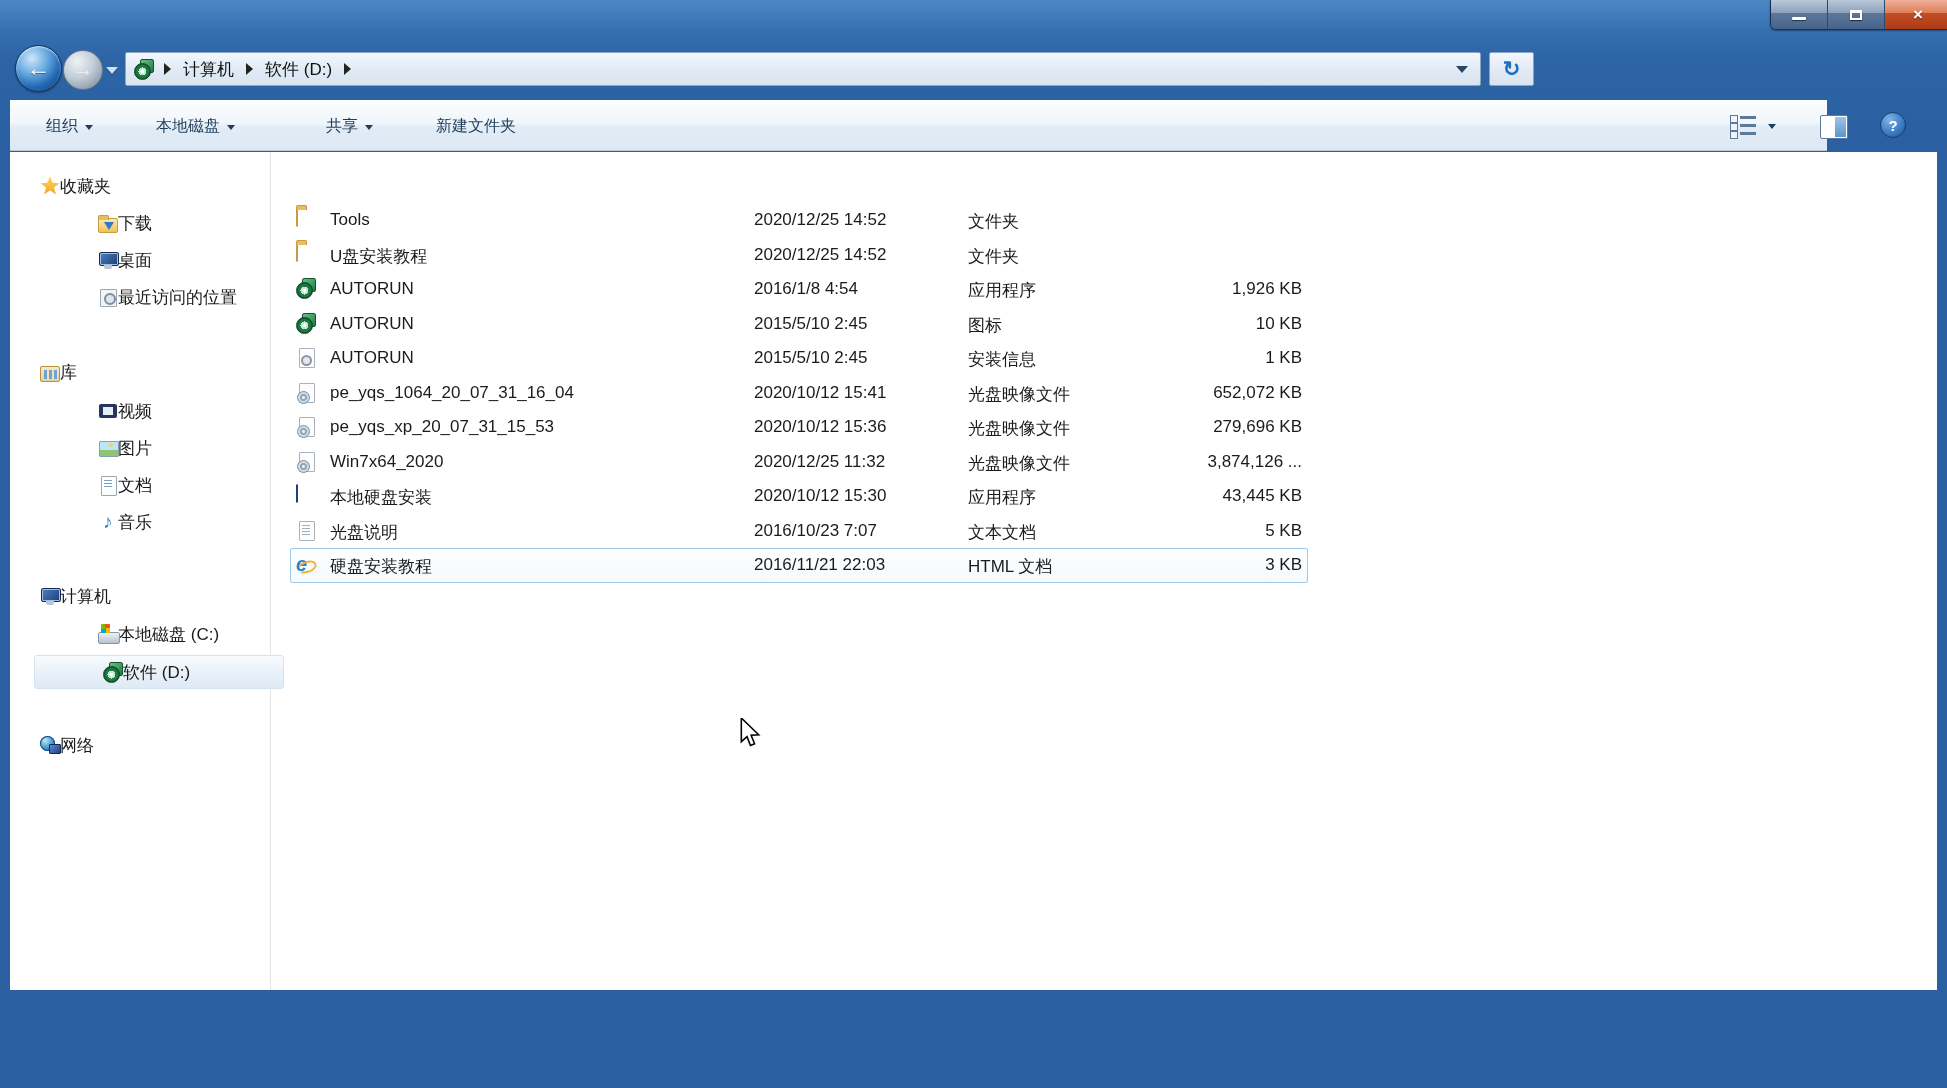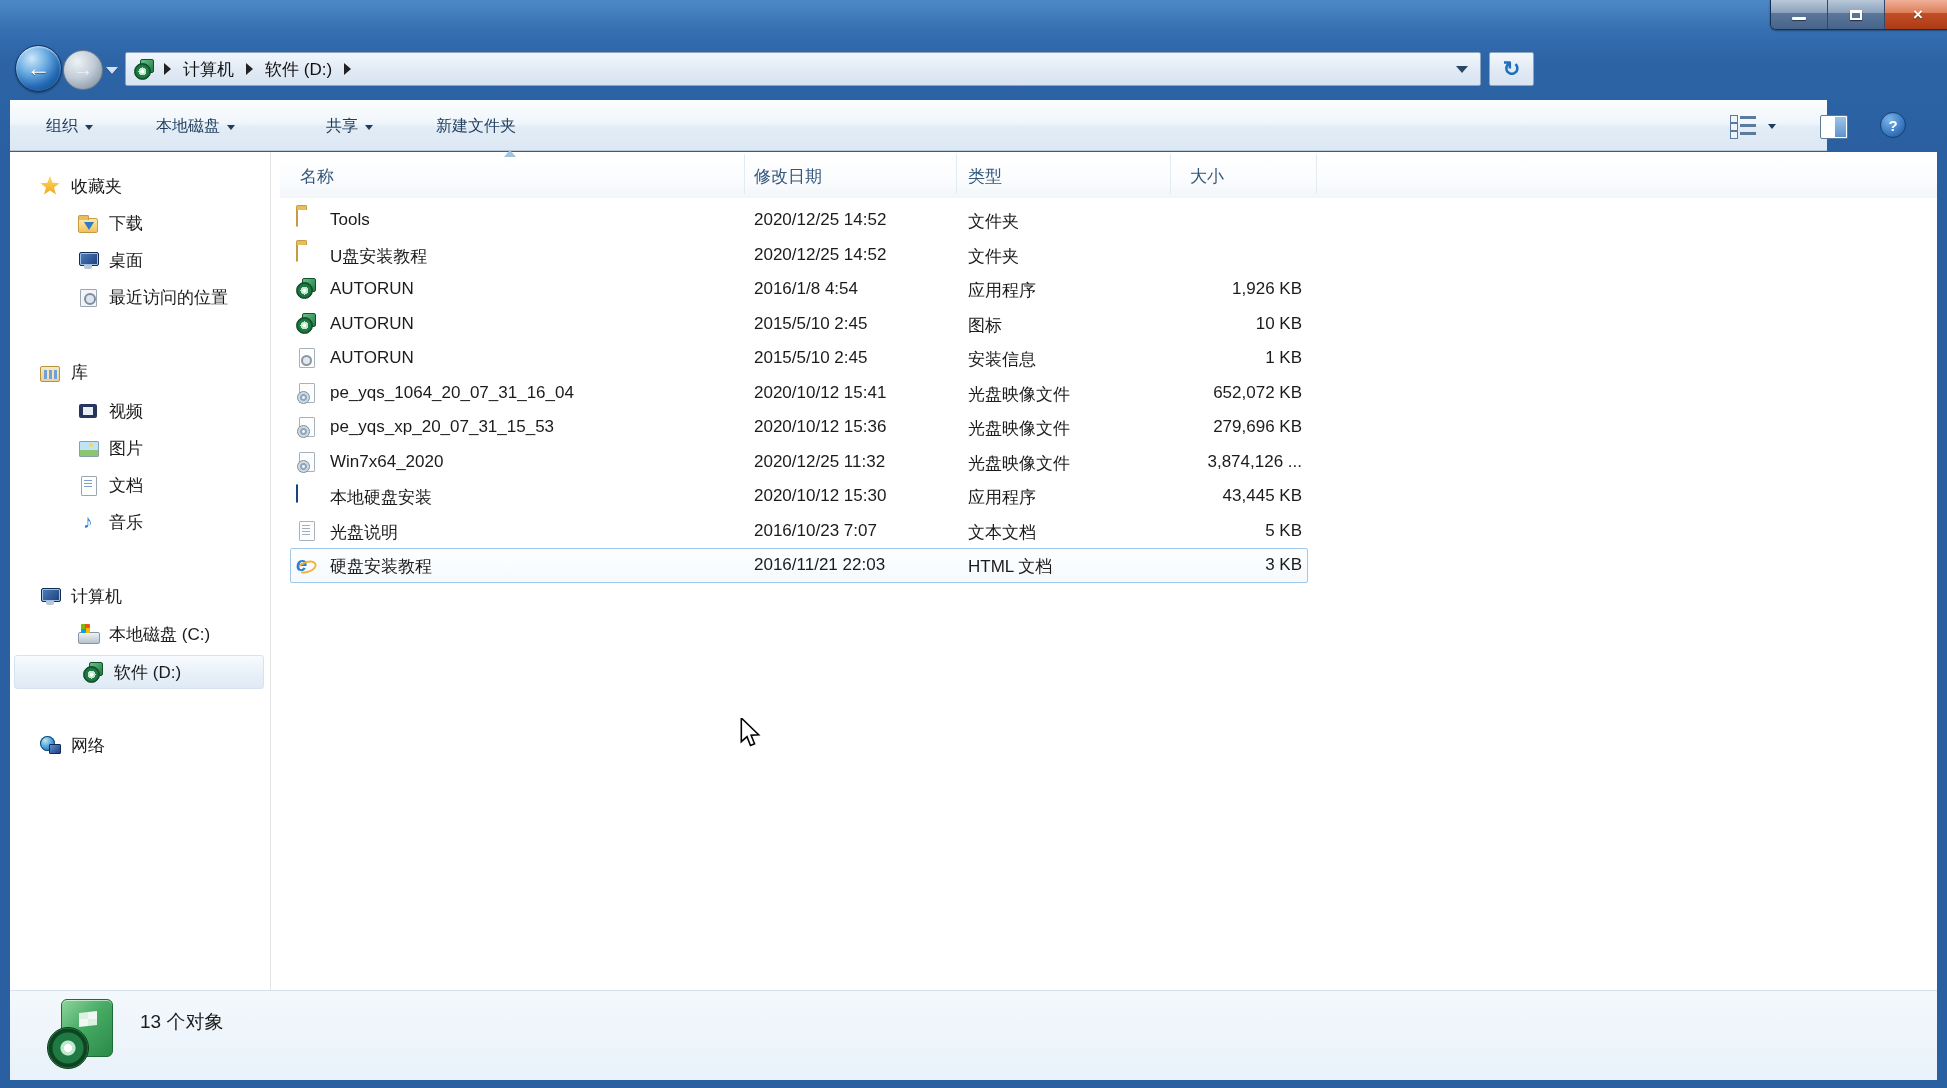--- a/index.html
+++ b/index.html
@@ -77,23 +77,23 @@
     border:1px solid #16406f; color:#fff; font-size:15px; font-weight:bold;
     display:flex; align-items:center; justify-content:center; }
 
   
   .content { position:absolute; left:10px; top:152px; width:1927px; height:838px; background:#fff; }
   .v-sep { position:absolute; left:270px; top:152px; width:1px; height:838px; background:#e4e4e4; }
 
   
   .sidebar { position:absolute; left:10px; top:152px; width:260px; height:838px; }
   .side-item { position:absolute; left:0; width:258px; height:30px; display:flex; align-items:center;
-    gap:11px; font-size:17px; color:#1a1a1a; }
+    font-size:17px; color:#1a1a1a; }
   .side-item.lvl0 { padding-left:30px; }
-  .side-item.lvl1 { padding-left:68px; }
+  .side-item.lvl1 { padding-left:68px;margin-left:20px; }
   .side-item.selected { background:linear-gradient(180deg,#f8fbfe 0,#e9f1f9 50%,#dfeaf5 100%);
     border:1px solid #d5e3f1; border-radius:3px; width:250px; left:4px; height:34px; }
 
   .sic { width:20px; height:20px; position:relative; display:inline-block; flex:0 0 20px; }
   
   .sic-star { background:linear-gradient(180deg,#ffd95e,#f3a41c);
     clip-path:polygon(50% 0%,63% 34%,98% 36%,70% 58%,80% 92%,50% 72%,20% 92%,30% 58%,2% 36%,37% 34%); }
   
   .mini-folder, .sic-folder { background:linear-gradient(180deg,#fde9a2 0,#f6cf74 70%,#eec05e 100%);
     border:1px solid #c79b43; border-radius:2px; height:15px; margin-top:4px; position:relative; }
@@ -347,31 +347,20 @@
       <span class="sic greendisc"></span>
       <span>软件 (D:)</span>
     </div>
 
     <div class="side-item lvl0" style="top:578px">
       <span class="sic sic-network"></span>
       <span>网络</span>
     </div>
   </div>
 
-  <div class="list-header">
-    <span class="sort-caret"></span>
-    <span class="hdr-cell" style="left:20px">名称</span>
-    <span class="hdr-cell" style="left:474px">修改日期</span>
-    <span class="hdr-cell" style="left:688px">类型</span>
-    <span class="hdr-cell" style="left:910px">大小</span>
-    <span class="hdr-sep" style="left:464px"></span>
-    <span class="hdr-sep" style="left:676px"></span>
-    <span class="hdr-sep" style="left:890px"></span>
-    <span class="hdr-sep" style="left:1036px"></span>
-  </div>
 
   <div class="rows">
     <div class="row">
       <span class="row-icon fic-folder"></span>
       <span class="cell cell-name">Tools</span>
       <span class="cell cell-date">2020/12/25 14:52</span>
       <span class="cell cell-type">文件夹</span>
       <span class="cell cell-size"></span>
     </div>
     <div class="row">
@@ -439,26 +428,18 @@
     </div>
     <div class="row focused">
       <span class="row-icon fic-ie">e</span>
       <span class="cell cell-name">硬盘安装教程</span>
       <span class="cell cell-date">2016/11/21 22:03</span>
       <span class="cell cell-type">HTML 文档</span>
       <span class="cell cell-size">3 KB</span>
     </div>
   </div>
 
-  <div class="statusbar">
-    <div class="status-icon">
-      <div class="si-box"></div>
-      <div class="si-flag"></div>
-      <div class="si-disc"></div>
-    </div>
-    <div class="status-text">13 个对象</div>
-  </div>
 
   <svg class="cursor" width="26" height="30" viewBox="0 0 13 19">
     <polygon points="1,0 1,15 4.6,11.8 6.8,17.4 9.4,16.3 7.2,10.9 12,10.6" fill="#fff" stroke="#000" stroke-width="1"></polygon>
   </svg>
 
 </div>
 
 </body></html>

